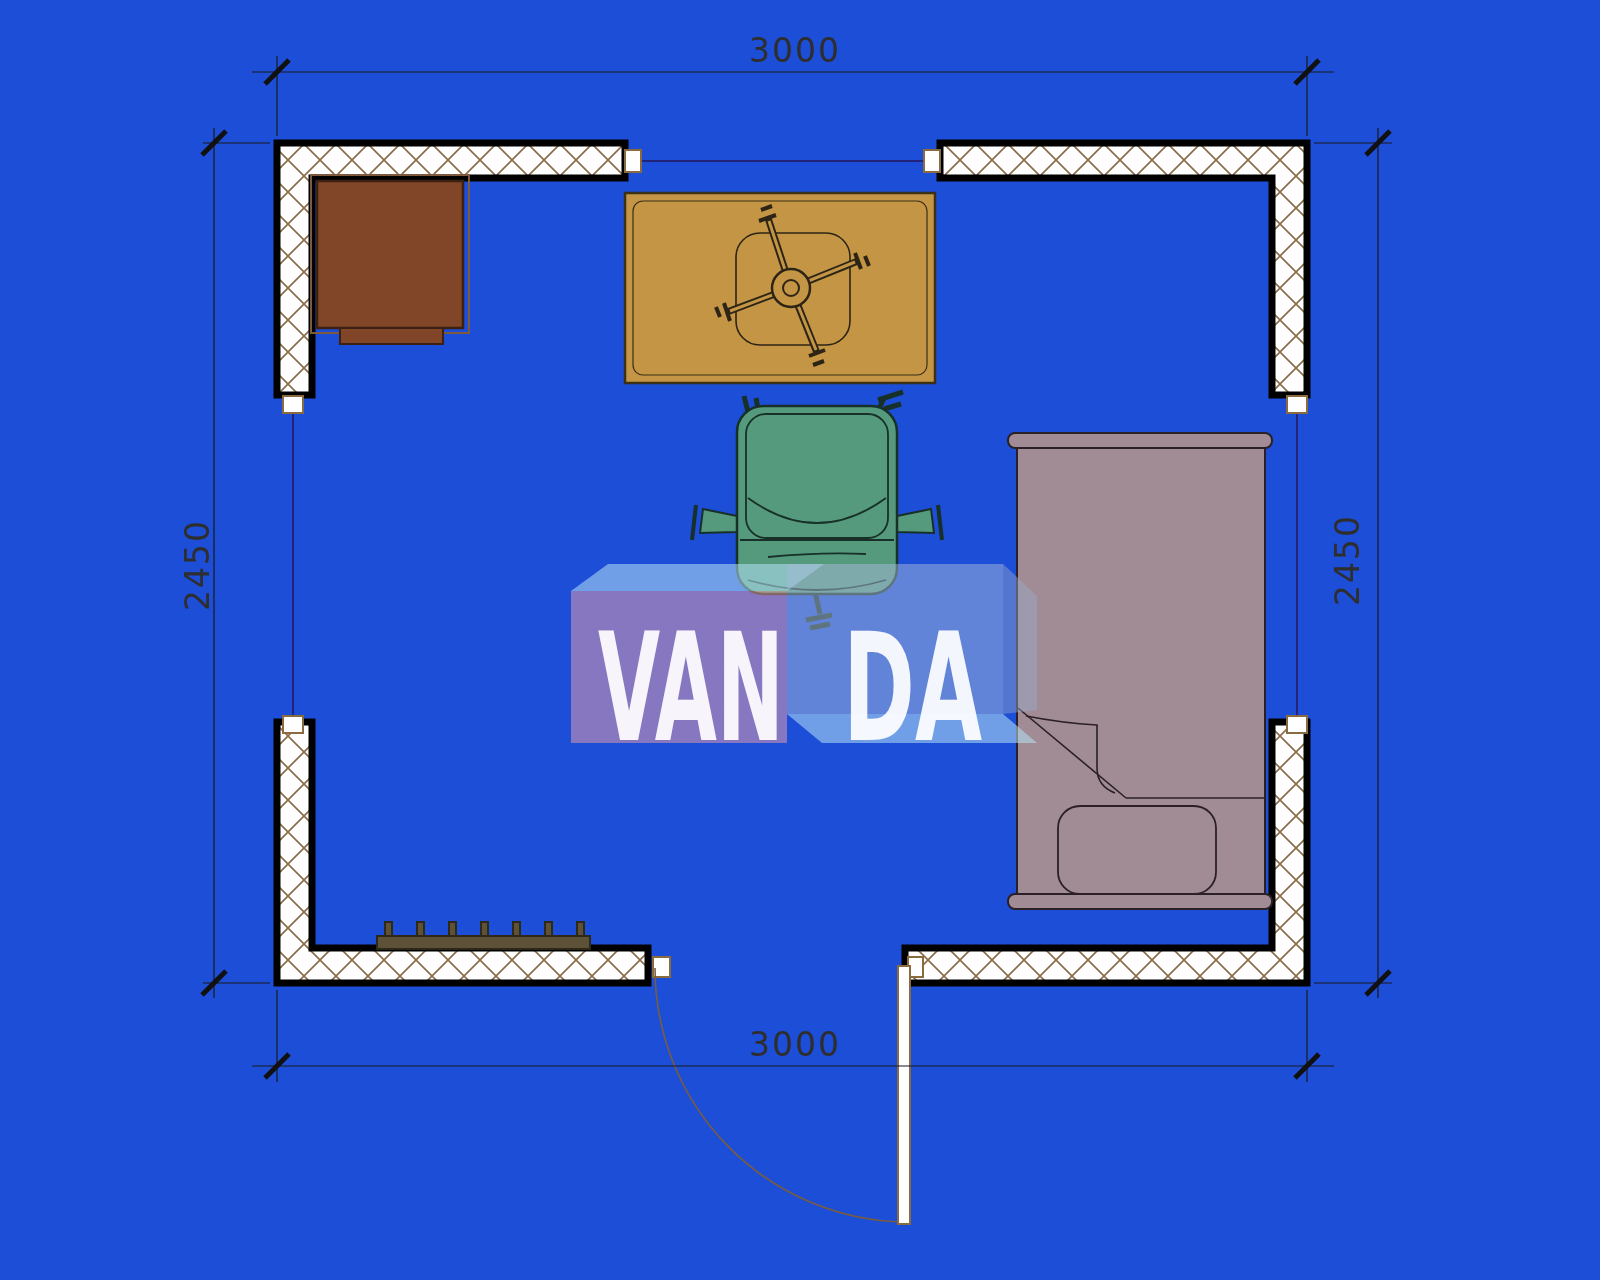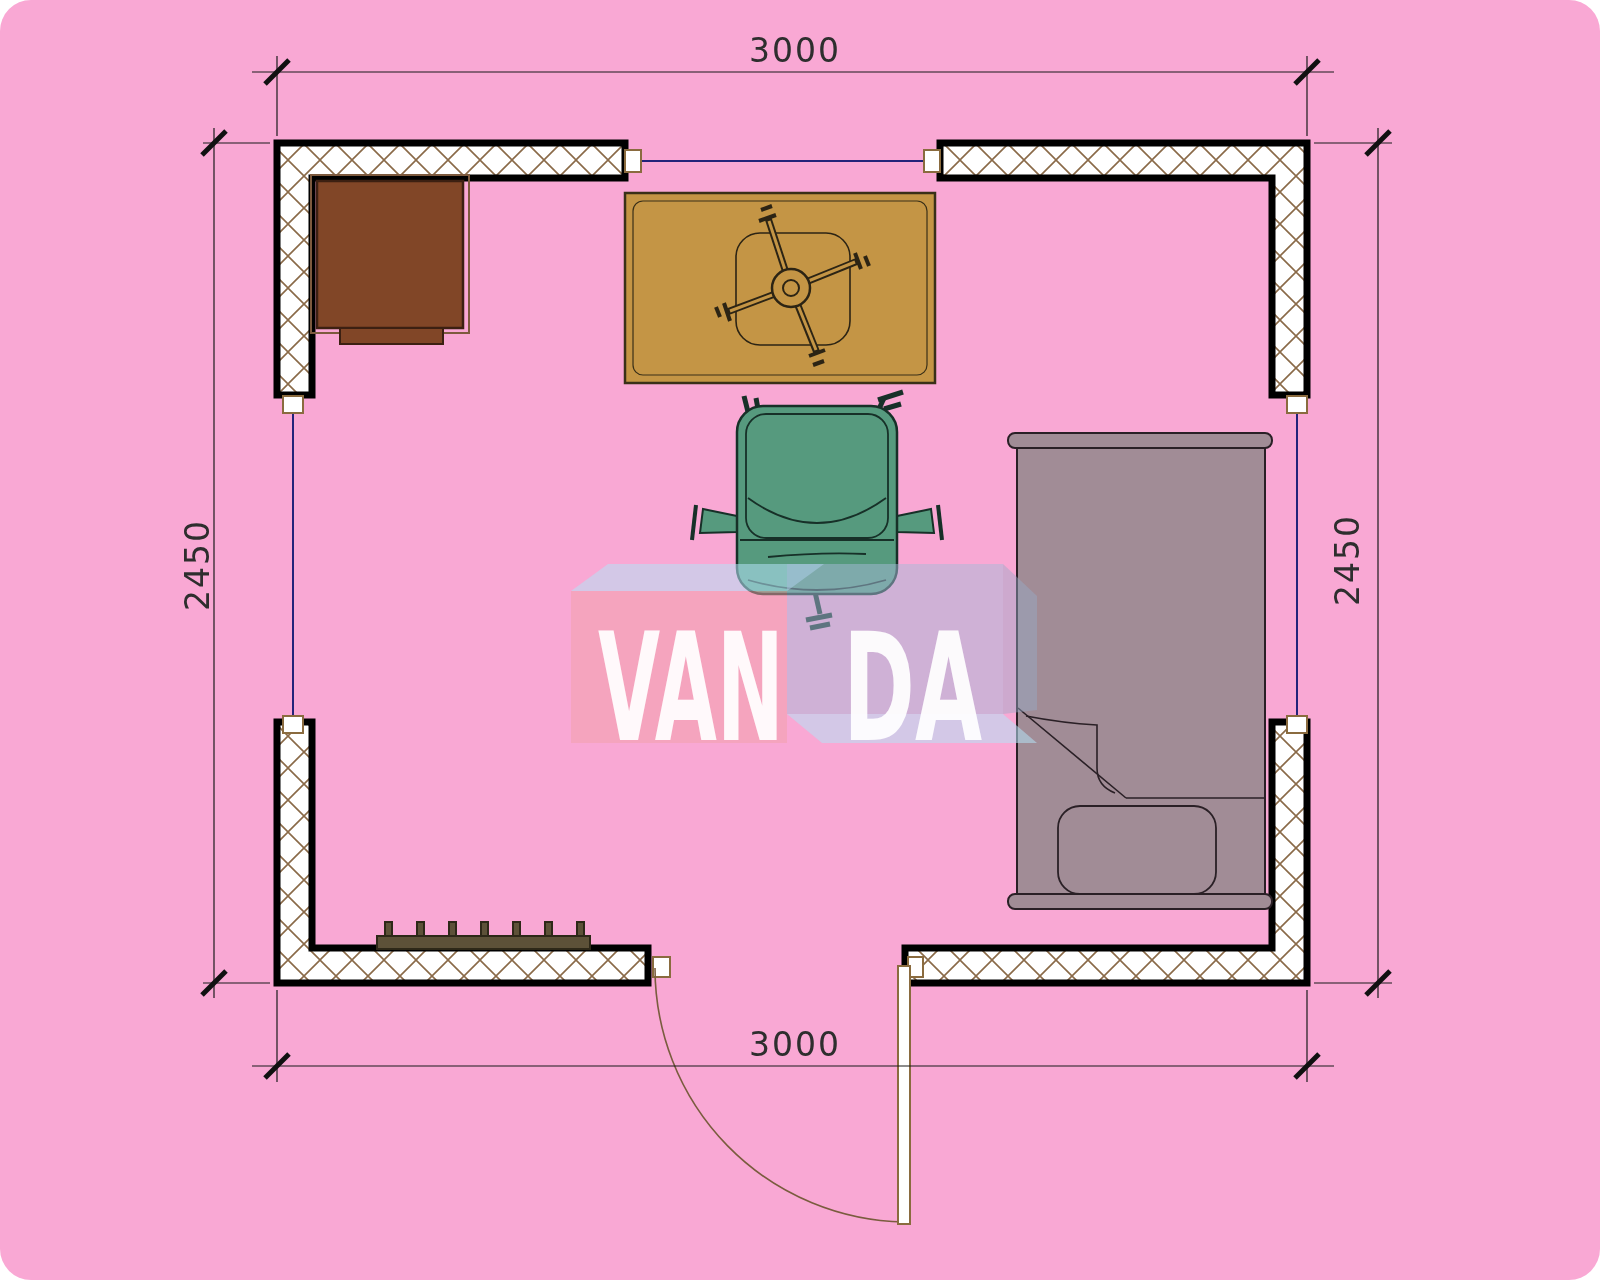--- a/index.html
+++ b/index.html
@@ -1,17 +1,17 @@
 <!DOCTYPE html>
 <html><head>
 <meta charset="utf-8">
 <style>
   html,body{margin:0;padding:0;background:#ffffff;}
-  .stage{position:relative;width:1600px;height:1280px;background:#f9a8d4;overflow:hidden;
-         font-family:"DejaVu Sans", sans-serif;border-radius:31px;}
+  .stage{position:relative;width:1600px;height:1280px;background:#1d4ed8;overflow:hidden;
+         font-family:"DejaVu Sans", sans-serif;}
   svg text.dim{font-family:"DejaVu Sans", sans-serif;font-size:33px;fill:#2e2e2e;letter-spacing:2px;}
   svg text.wm{font-family:"DejaVu Sans", sans-serif;font-weight:bold;font-size:150px;
               fill:rgba(255,255,255,0.93);}
 </style>
 </head>
 <body>
 
 <div class="stage">
 <svg width="1600" height="1280" viewBox="0 0 1600 1280" xmlns="http://www.w3.org/2000/svg">
 

